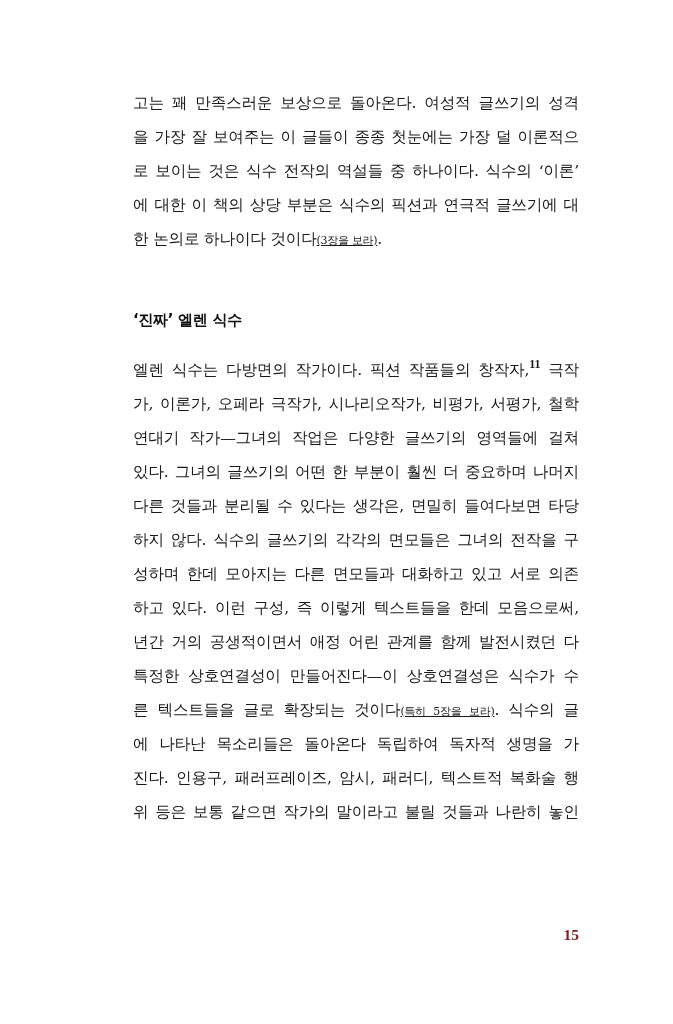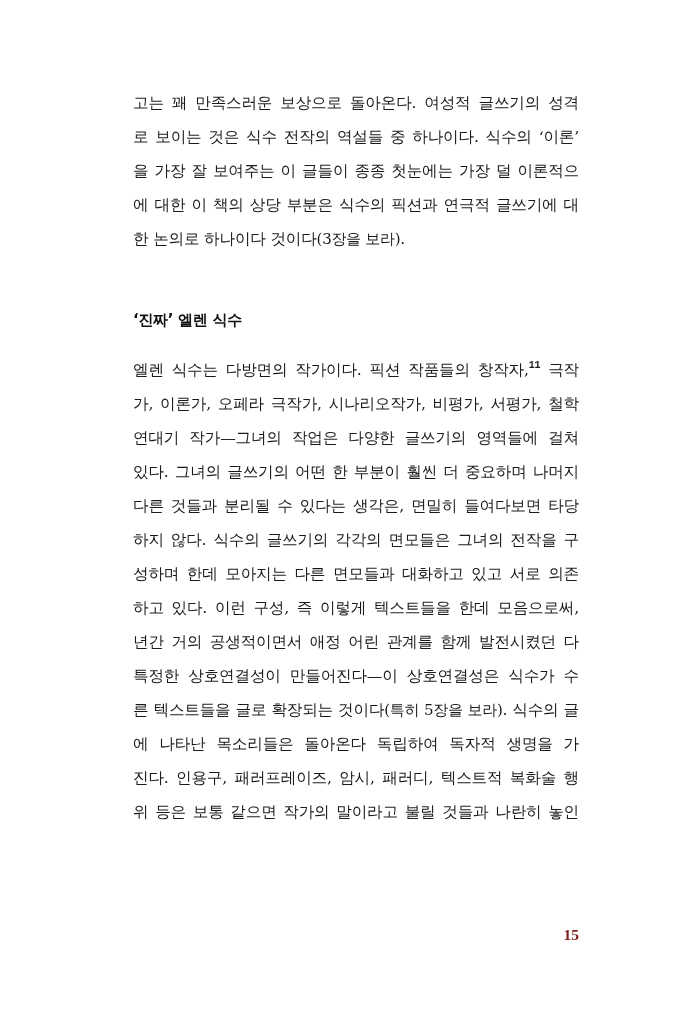--- a/index.html
+++ b/index.html
@@ -33,26 +33,27 @@
       font-size: 15.6px;
       white-space: nowrap;
       text-align: justify;
       text-align-last: justify;
       letter-spacing: -0.2px;
     }
     .line.last {
       text-align-last: left;
     }
     .small {
-      font-size: 15px;
+      font-size: 11px;
       letter-spacing: -0.3px;
+      text-decoration: underline;
     }
     .sup {
-      font-family: Liberation Mono, monospace;
-      font-size: 10px;
+      font-family: Liberation Serif, serif;
+      font-size: 12px;
       font-weight: bold;
       vertical-align: 7px;
       line-height: 0;
       margin-top: 38px;
     }
     #para-1 { top: 86px; }
     #section-heading {
       position: absolute;
       left: 133px;
       top: 308px;
@@ -78,22 +79,22 @@
       color: #7f1d1d;
     }
   </style>
 </head>
 <body>
 
 <div class="page">
 
   <div class="text-block" id="para-1">
     <span class="line">고는 꽤 만족스러운 보상으로 돌아온다. 여성적 글쓰기의 성격</span>
+    <span class="line">을 가장 잘 보여주는 이 글들이 종종 첫눈에는 가장 덜 이론적으</span>
     <span class="line">로 보이는 것은 식수 전작의 역설들 중 하나이다. 식수의 ‘이론’</span>
-    <span class="line">을 가장 잘 보여주는 이 글들이 종종 첫눈에는 가장 덜 이론적으</span>
     <span class="line">에 대한 이 책의 상당 부분은 식수의 픽션과 연극적 글쓰기에 대</span>
     <span class="line last"><span>한 논의로 하나이다 것이다</span><span class="small">(3장을 보라)</span><span>.</span></span>
   </div>
 
   <div id="section-heading">‘진짜’ 엘렌 식수</div>
 
   <div class="text-block" id="para-2">
     <span class="line"><span>엘렌 식수는 다방면의 작가이다. 픽션 작품들의 창작자,</span><span class="sup">11</span><span> 극작</span></span>
     <span class="line">가, 이론가, 오페라 극작가, 시나리오작가, 비평가, 서평가, 철학</span>
     <span class="line">연대기 작가—그녀의 작업은 다양한 글쓰기의 영역들에 걸쳐</span>

